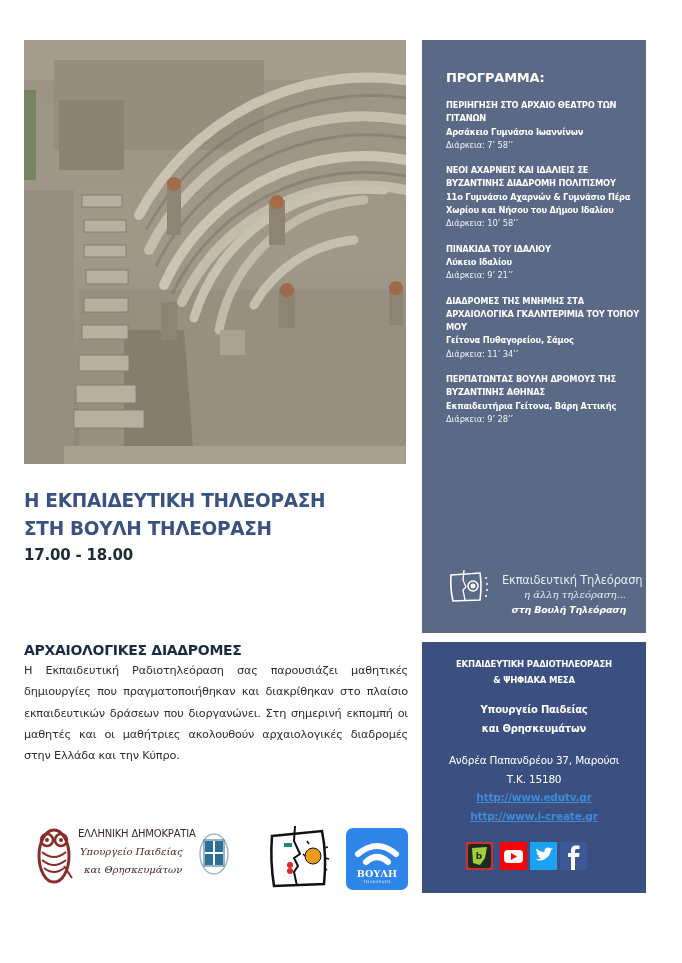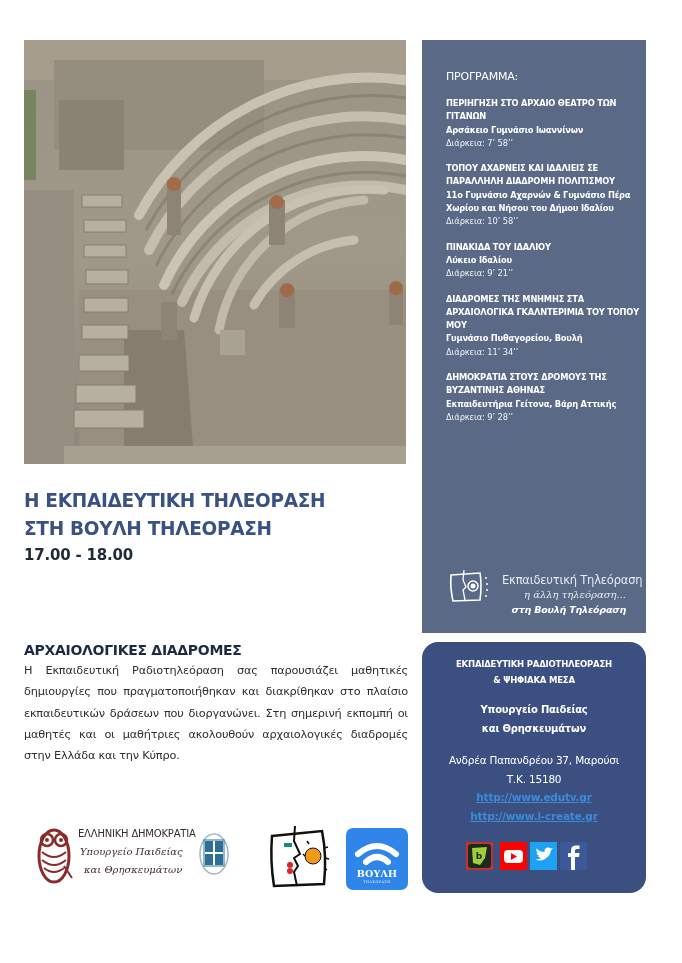--- a/index.html
+++ b/index.html
@@ -26,33 +26,33 @@
   .logo-vouli { position:absolute; left:322px; top:6px; width:62px; height:62px; background:#2f86e8; border-radius:7px; }
   .vouli-text { position:absolute; left:0; right:0; top:40px; text-align:center; color:#fff; font-family:"DejaVu Serif", serif; font-weight:bold; font-size:9.5px; letter-spacing:0.2px; }
   .vouli-sub { position:absolute; left:0; right:0; top:52px; text-align:center; color:#dfeaff; font-family:"DejaVu Serif", serif; font-size:3.5px; letter-spacing:0.4px; }
 
   .min-title { position:absolute; left:44px; top:4px; font-family:"DejaVu Sans", sans-serif; font-size:10px; color:#3a2a2a; letter-spacing:-0.2px; white-space:nowrap;text-align:center; }
   .min-sub { position:absolute; left:46px; font-family:"DejaVu Serif", serif; font-style:italic; font-size:10px; color:#4a2a2a; white-space:nowrap; }
 
   
   .program { position:absolute; left:422px; top:40px; width:224px; height:593px; background:#5a6a86; color:#ffffff; }
   .program-inner { position:absolute; left:24px; top:30px; width:196px; font-family:"DejaVu Sans", sans-serif; }
-  .program-heading { font-size:11px; font-weight:normal; letter-spacing:-0.2px; margin-bottom:14px; }
+  .program-heading { font-size:13px; font-weight:bold; letter-spacing:-0.2px; margin-bottom:14px; }
   .prog-item { margin-bottom:12px; }
   .prog-title { font-size:8.3px; font-weight:bold; line-height:13.3px; letter-spacing:-0.2px; }
   .prog-school { font-size:8.3px; font-weight:bold; line-height:13.3px; letter-spacing:-0.2px; color:#ffffff; }
   .prog-duration { font-size:8.3px; line-height:13.3px; color:#eef1f6; letter-spacing:-0.1px; }
 
   .edutv-mark { position:absolute; left:26px; top:530px; width:196px; height:50px; }
   .edutv-name { position:absolute; left:54px; top:3px; font-family:"DejaVu Sans", sans-serif; font-size:11.5px; color:#e6eaf1; font-weight:normal; white-space:nowrap; letter-spacing:-0.2px; }
   .edutv-tag { position:absolute; right:18px; top:19px; font-family:"DejaVu Serif", serif; font-style:italic; font-size:10px; color:#e6eaf1; white-space:nowrap; }
   .edutv-vouli { position:absolute; right:18px; top:34px; font-family:"DejaVu Sans", sans-serif; font-style:italic; font-weight:bold; font-size:9.5px; color:#ffffff; white-space:nowrap; letter-spacing:-0.2px;text-align:center; }
 
   
-  .contact { position:absolute; left:422px; top:642px; width:224px; height:251px; background:#3b4f80; color:#ffffff; text-align:center; font-family:"DejaVu Sans", sans-serif;border-radius:16px; }
+  .contact { position:absolute; left:422px; top:642px; width:224px; height:251px; background:#3b4f80; color:#ffffff; text-align:center; font-family:"DejaVu Sans", sans-serif; }
   .contact-org { position:absolute; left:0; right:0; top:14px; font-size:8.5px; font-weight:bold; line-height:16px; letter-spacing:-0.2px; }
   .contact-ministry { position:absolute; left:0; right:0; top:58px; font-size:10px; font-weight:bold; line-height:19px; letter-spacing:-0.2px; }
   .contact-address { position:absolute; left:0; right:0; top:109px; font-size:10.5px; line-height:18.5px; letter-spacing:-0.2px; }
   .contact-link { display:block; color:#3d8bd8; font-weight:bold; text-decoration:underline; font-size:10.5px; line-height:18.5px; }
   .social { position:absolute; left:44px; top:200px; height:28px; display:flex; gap:3px; }
   .soc { width:27px; height:28px; position:relative; }
   .soc-b { background:#c9302c; padding:2px; box-sizing:border-box; }
   .soc-b-inner { width:100%; height:100%; background:#1c2a24; border-radius:3px; position:relative; }
   .soc-yt { background:#ff0000; margin-left:4px; }
   .soc-tw { background:#1da1f2; }
@@ -193,36 +193,36 @@
 <div class="program">
   <div class="program-inner">
     <div class="program-heading">ΠΡΟΓΡΑΜΜΑ:</div>
 
     <div class="prog-item">
       <div class="prog-title">ΠΕΡΙΗΓΗΣΗ ΣΤΟ ΑΡΧΑΙΟ ΘΕΑΤΡΟ ΤΩΝ ΓΙΤΑΝΩΝ</div>
       <div class="prog-school">Αρσάκειο Γυμνάσιο Ιωαννίνων</div>
       <div class="prog-duration">Διάρκεια: 7’ 58’’</div>
     </div>
     <div class="prog-item">
-      <div class="prog-title">ΤΟΠΟΥ ΑΧΑΡΝΕΙΣ ΚΑΙ ΙΔΑΛΙΕΙΣ ΣΕ ΠΑΡΑΛΛΗΛΗ ΔΙΑΔΡΟΜΗ ΠΟΛΙΤΙΣΜΟΥ</div>
+      <div class="prog-title">ΝΕΟΙ ΑΧΑΡΝΕΙΣ ΚΑΙ ΙΔΑΛΙΕΙΣ ΣΕ ΒΥΖΑΝΤΙΝΗΣ ΔΙΑΔΡΟΜΗ ΠΟΛΙΤΙΣΜΟΥ</div>
       <div class="prog-school">11ο  Γυμνάσιο Αχαρνών &amp; Γυμνάσιο Πέρα Χωρίου και Νήσου του Δήμου Ιδαλίου</div>
       <div class="prog-duration">Διάρκεια: 10’ 58’’</div>
     </div>
     <div class="prog-item">
       <div class="prog-title">ΠΙΝΑΚΙΔΑ ΤΟΥ ΙΔΑΛΙΟΥ</div>
       <div class="prog-school">Λύκειο Ιδαλίου</div>
       <div class="prog-duration">Διάρκεια: 9’ 21’’</div>
     </div>
     <div class="prog-item">
       <div class="prog-title">ΔΙΑΔΡΟΜΕΣ ΤΗΣ ΜΝΗΜΗΣ ΣΤΑ ΑΡΧΑΙΟΛΟΓΙΚΑ ΓΚΑΛΝΤΕΡΙΜΙΑ ΤΟΥ ΤΟΠΟΥ ΜΟΥ</div>
-      <div class="prog-school">Γυμνάσιο Πυθαγορείου, Βουλή</div>
+      <div class="prog-school">Γείτονα Πυθαγορείου, Σάμος</div>
       <div class="prog-duration">Διάρκεια: 11’ 34’’</div>
     </div>
     <div class="prog-item">
-      <div class="prog-title">ΔΗΜΟΚΡΑΤΙΑ ΣΤΟΥΣ ΔΡΟΜΟΥΣ ΤΗΣ ΒΥΖΑΝΤΙΝΗΣ ΑΘΗΝΑΣ</div>
+      <div class="prog-title">ΠΕΡΠΑΤΩΝΤΑΣ ΒΟΥΛΗ ΔΡΟΜΟΥΣ ΤΗΣ ΒΥΖΑΝΤΙΝΗΣ ΑΘΗΝΑΣ</div>
       <div class="prog-school">Εκπαιδευτήρια Γείτονα, Βάρη Αττικής</div>
       <div class="prog-duration">Διάρκεια: 9’ 28’’</div>
     </div>
   </div>
 
   <div class="edutv-mark">
     <svg width="50" height="34" viewBox="0 0 50 34" style="position:absolute;left:0;top:0;">
       <path d="M3 5 L32 3 Q34 16 32 30 L5 31 Q2 18 3 5 Z" fill="none" stroke="#ffffff" stroke-width="1.6"></path>
       <path d="M16 0 L15 10 L18 17 L15 20 L17 30" stroke="#ffffff" stroke-width="1.3" fill="none"></path>
       <circle cx="25" cy="16" r="5" fill="none" stroke="#ffffff" stroke-width="1.5"></circle>

